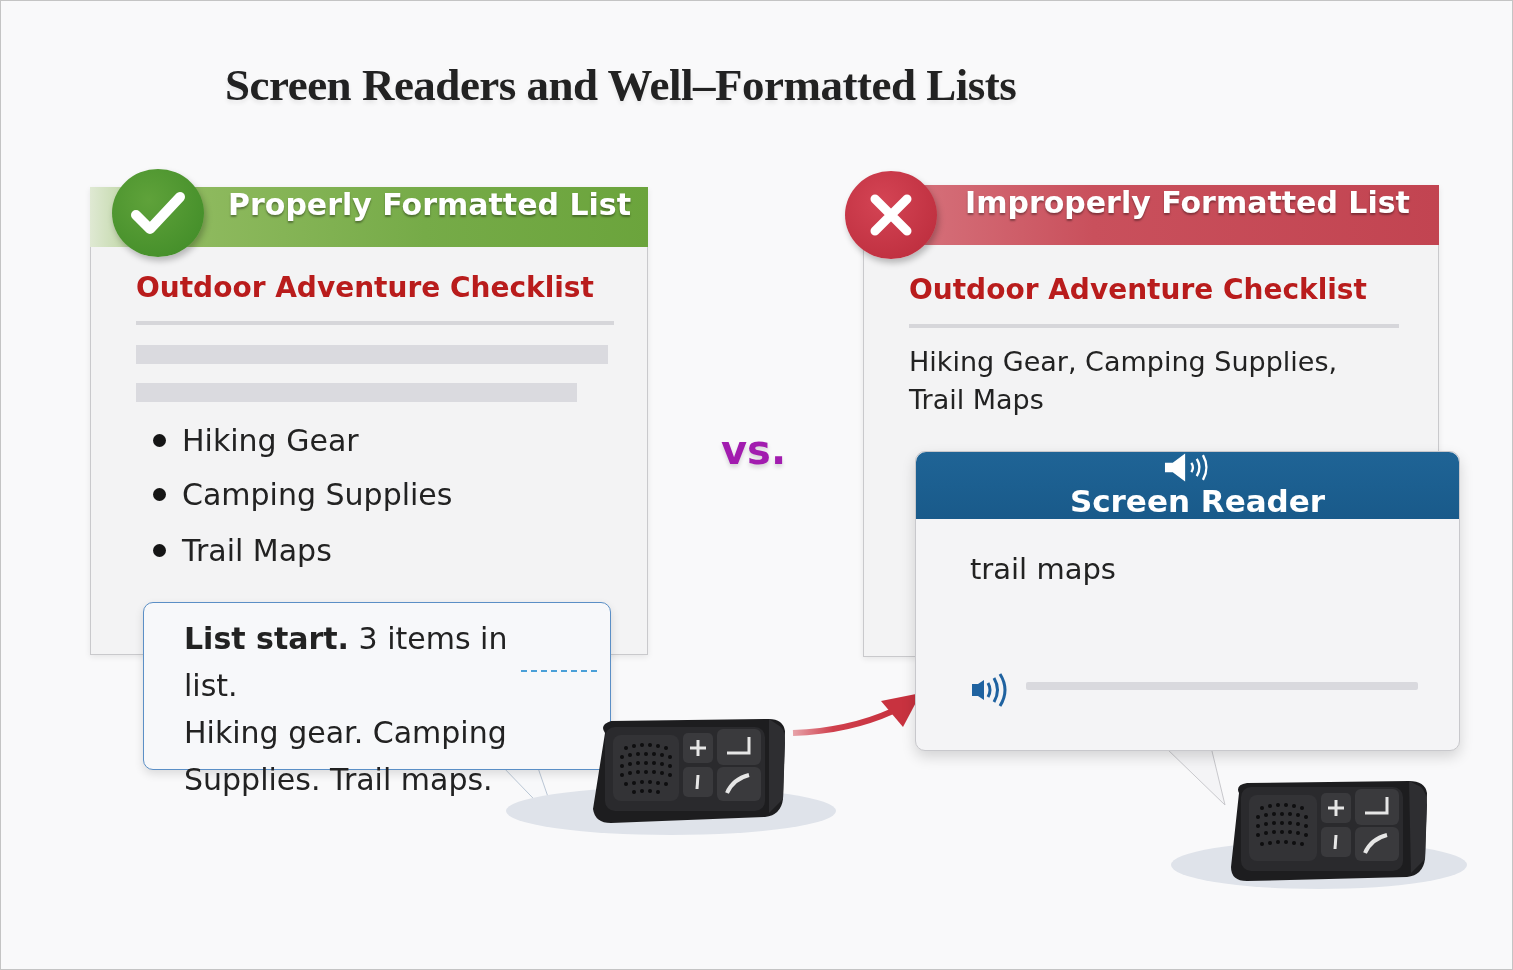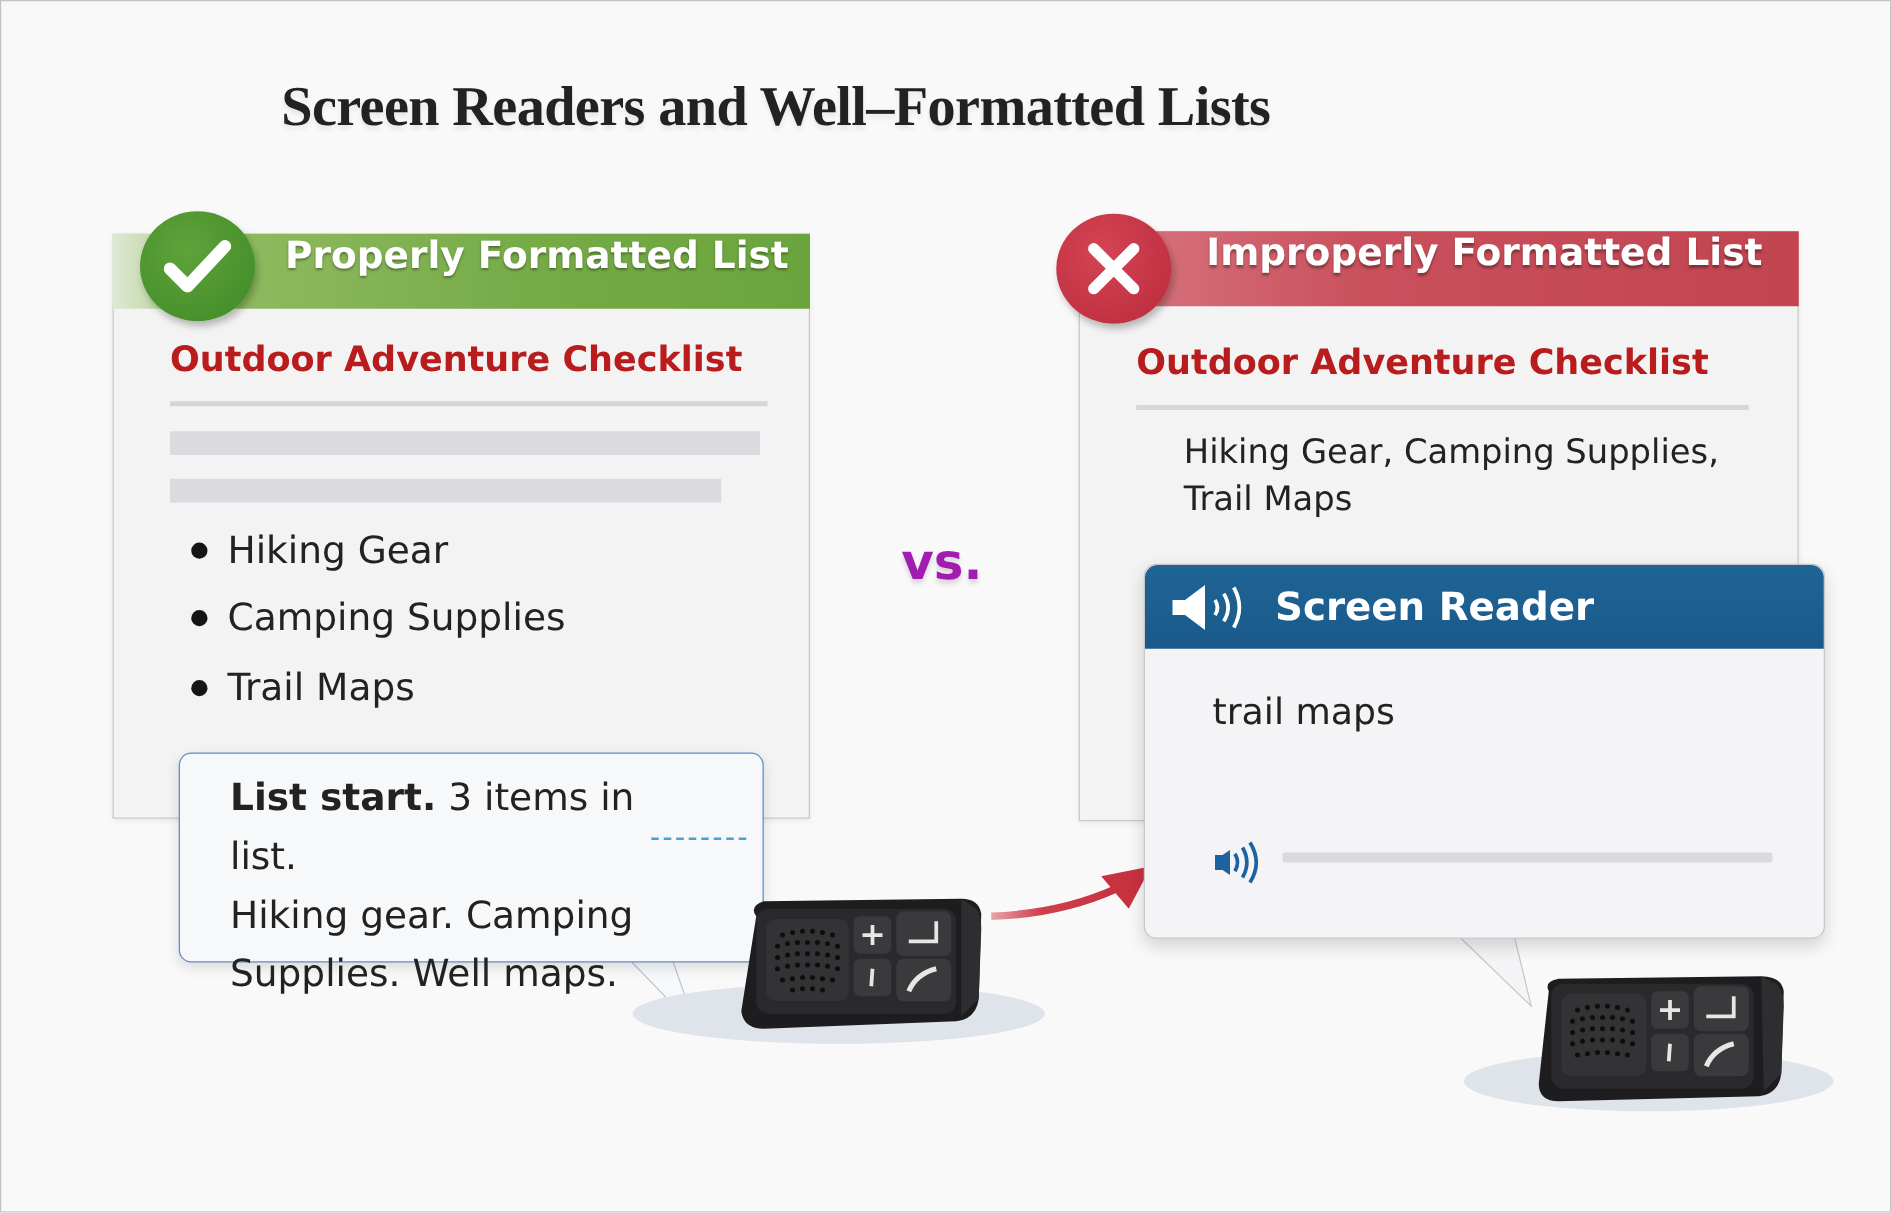--- a/index.html
+++ b/index.html
@@ -52,21 +52,21 @@
     position: absolute; font-size: 28px; font-weight: bold; color: #b91c1c; white-space: nowrap;
   }
   .divider { position: absolute; height: 4px; background: #d6d6da; }
   .placeholder-bar { position: absolute; height: 19px; background: #dadadf; }
   .list-item {
     position: absolute; left: 152px; font-size: 30px; color: #222;
     display: flex; align-items: center; white-space: nowrap;
   }
   .bullet { width: 13px; height: 13px; border-radius: 50%; background: #151515; margin-right: 16px; }
   .plain-text {
-    position: absolute; left: 908px; top: 342px; font-size: 27px; line-height: 38px; color: #222; width: 480px; margin-left: 38px;
+    position: absolute; left: 908px; top: 342px; font-size: 27px; line-height: 38px; color: #222; width: 480px;
   }
   
   .bubble-left {
     position: absolute; left: 142px; top: 601px; width: 468px; height: 168px;
     background: #f7f8fa; border: 1.5px solid #5b8fc6; border-radius: 10px;
     box-shadow: 0 4px 10px rgba(0,0,0,0.12);
     padding: 12px 40px; font-size: 30px; line-height: 47px; color: #222;
   }
   .dash-underline {
     position: absolute; left: 337px; top: 55px; width: 76px; border-top: 2px dashed #4aa0d8;
@@ -78,21 +78,21 @@
   }
   .sr-panel {
     position: absolute; left: 914px; top: 450px; width: 545px; height: 300px;
     background: #f4f4f6; border: 1px solid #c8c8cc; border-radius: 10px;
     box-shadow: 0 6px 14px rgba(0,0,0,0.15);
     overflow: visible;
   }
   .sr-header {
     height: 67px; background: linear-gradient(180deg, #1f6496, #195a8a);
     border-radius: 10px 10px 0 0; display: flex; align-items: center;
-    color: #fff; font-size: 31px; font-weight: bold; padding-left: 20px;
+    color: #fff; font-size: 31px; font-weight: bold; padding-left: 20px; flex-direction: column;
   }
   .sr-text {
     position: absolute; left: 54px; top: 94px; font-size: 29px; line-height: 46px; color: #222; width: 470px;
   }
   .sr-progress {
     position: absolute; left: 110px; top: 230px; width: 392px; height: 8px; background: #d9d9de; border-radius: 2px;
   }
   .device { position: absolute; }
 </style>
 </head>
@@ -130,21 +130,21 @@
 <svg class="tail" style="left:500px; top:764px;" width="70" height="60" viewBox="0 0 70 60">
   <path d="M0 0 L36 0 L56 58 Z" fill="#f7f8fa" stroke="#b9c6d4" stroke-width="1"></path>
   <path d="M1 -1 L35 -1" stroke="#f7f8fa" stroke-width="3"></path>
 </svg>
 <div class="bubble-left">
   <div style="position:relative;">
     <span style="font-weight:bold;">List start.</span><span> 3 items in list.</span>
     <span class="dash-underline"></span>
   </div>
   <div>Hiking gear. Camping</div>
-  <div>Supplies. Well maps.</div>
+  <div>Supplies. Trail maps.</div>
 </div>
 
 <svg class="device" style="left:500px; top:712px;" width="340" height="130" viewBox="0 0 340 130">
   <ellipse cx="170" cy="98" rx="165" ry="24" fill="#dfe3ea"></ellipse>
   <path d="M104 20 Q98 12 110 8 L268 6 Q282 6 284 18 L282 86 Q280 102 264 104 L110 110 Q94 110 92 96 Z" fill="#1d1d1f"></path>
   <path d="M268 6 L280 14 Q284 18 284 30 L282 86 L268 100 Z" fill="#2e2e31"></path>
   <rect x="104" y="14" width="160" height="84" rx="10" fill="#2a2a2d"></rect>
   <rect x="112" y="22" width="66" height="66" rx="8" fill="#333336"></rect>
   <g fill="#0e0e0f">
     <circle cx="125" cy="35" r="2"></circle>

